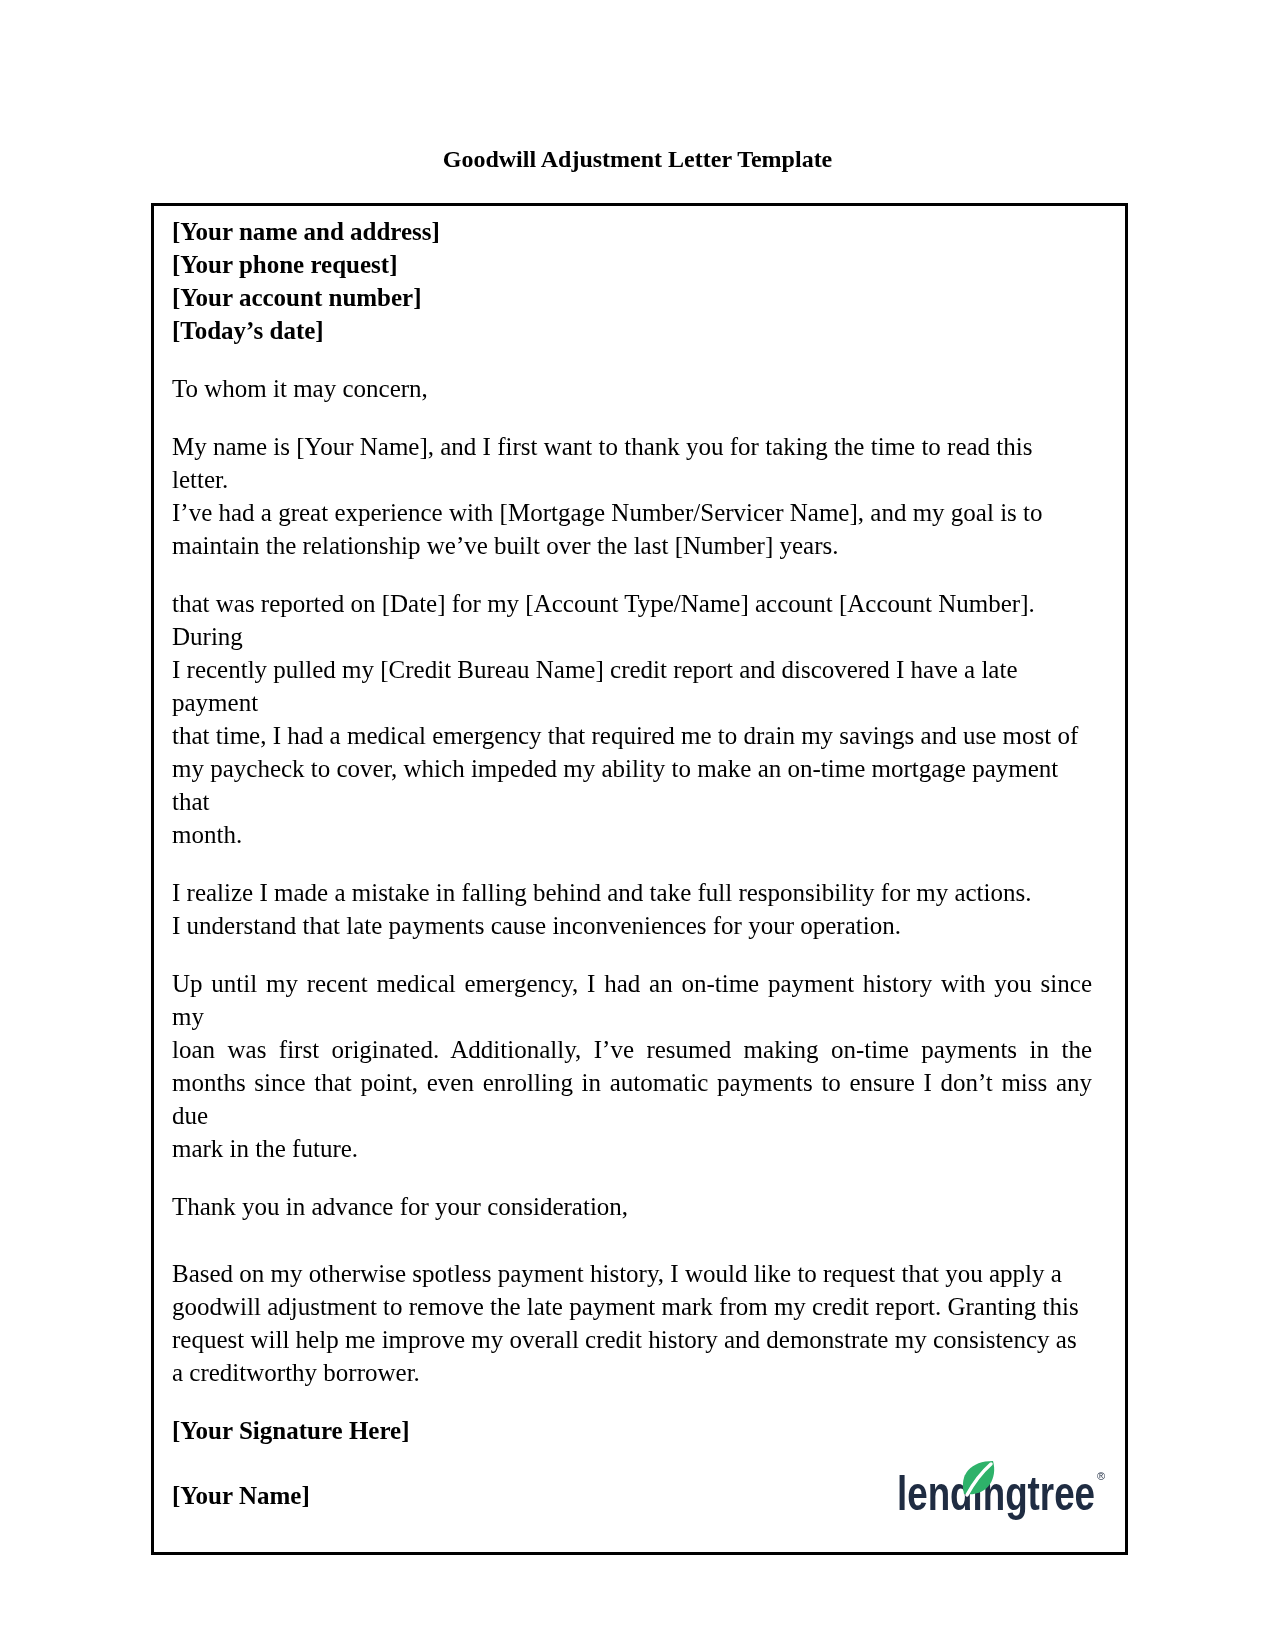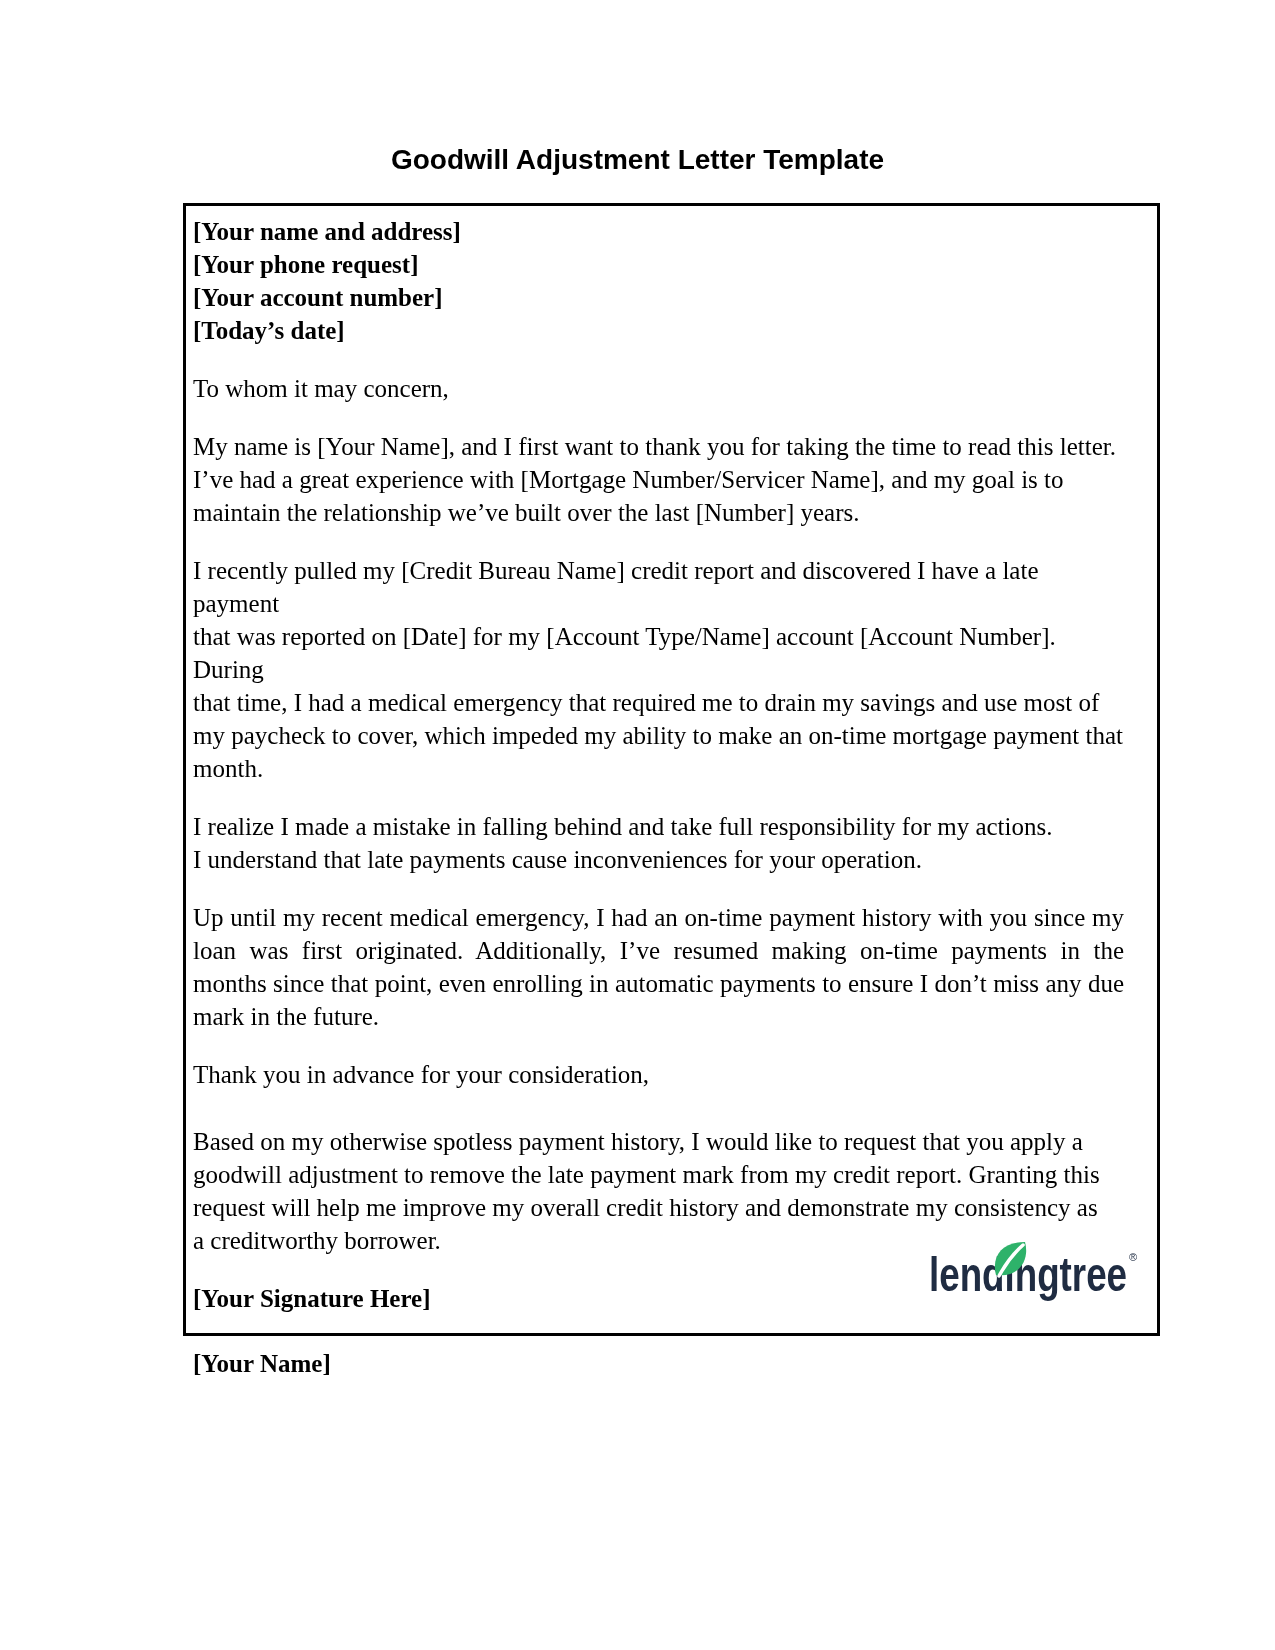--- a/index.html
+++ b/index.html
@@ -16,35 +16,34 @@
     color: #000000;
     overflow: hidden;
   }
   .doc-title {
     position: absolute;
     top: 144px;
     left: 0;
     right: 0;
     margin: 0;
     text-align: center;
-    font-size: 28px;
+    font-size: 24px;
     line-height: 31px;
     font-weight: 700;
-    font-family: Liberation Sans, sans-serif;
+    font-family: Liberation Serif, serif;
   }
   .letter-box {
     position: absolute;
     left: 151px;
     top: 203px;
     width: 977px;
-    height: 1133px;
+    height: 1352px;
     border: 3px solid #000000;
     box-sizing: border-box;
-    padding: 9px 33px 0 7px;
-    margin-left: 32px;
+    padding: 9px 33px 0 18px;
   }
   .para {
     font-size: 25px;
     line-height: 33px;
     margin: 0 0 25px 0;
   }
   .para.bold { font-weight: 700; }
   .para.closing { margin-bottom: 34px; }
   .para.sig { margin-bottom: 32px; }
   .para.name { margin-bottom: 0; }
@@ -88,22 +87,22 @@
 
     <div class="para">To whom it may concern,</div>
 
     <div class="para">
         <div class="line">My name is [Your Name], and I first want to thank you for taking the time to read this letter.</div>
         <div class="line">I’ve had a great experience with [Mortgage Number/Servicer Name], and my goal is to</div>
         <div class="line">maintain the relationship we’ve built over the last [Number] years.</div>
       </div>
 
     <div class="para">
+        <div class="line">that was reported on [Date] for my [Account Type/Name] account [Account Number]. During</div>
         <div class="line">I recently pulled my [Credit Bureau Name] credit report and discovered I have a late payment</div>
-        <div class="line">that was reported on [Date] for my [Account Type/Name] account [Account Number]. During</div>
         <div class="line">that time, I had a medical emergency that required me to drain my savings and use most of</div>
         <div class="line">my paycheck to cover, which impeded my ability to make an on-time mortgage payment that</div>
         <div class="line">month.</div>
       </div>
 
     <div class="para">
         <div class="line">I realize I made a mistake in falling behind and take full responsibility for my actions.</div>
         <div class="line">I understand that late payments cause inconveniences for your operation.</div>
       </div>
 

